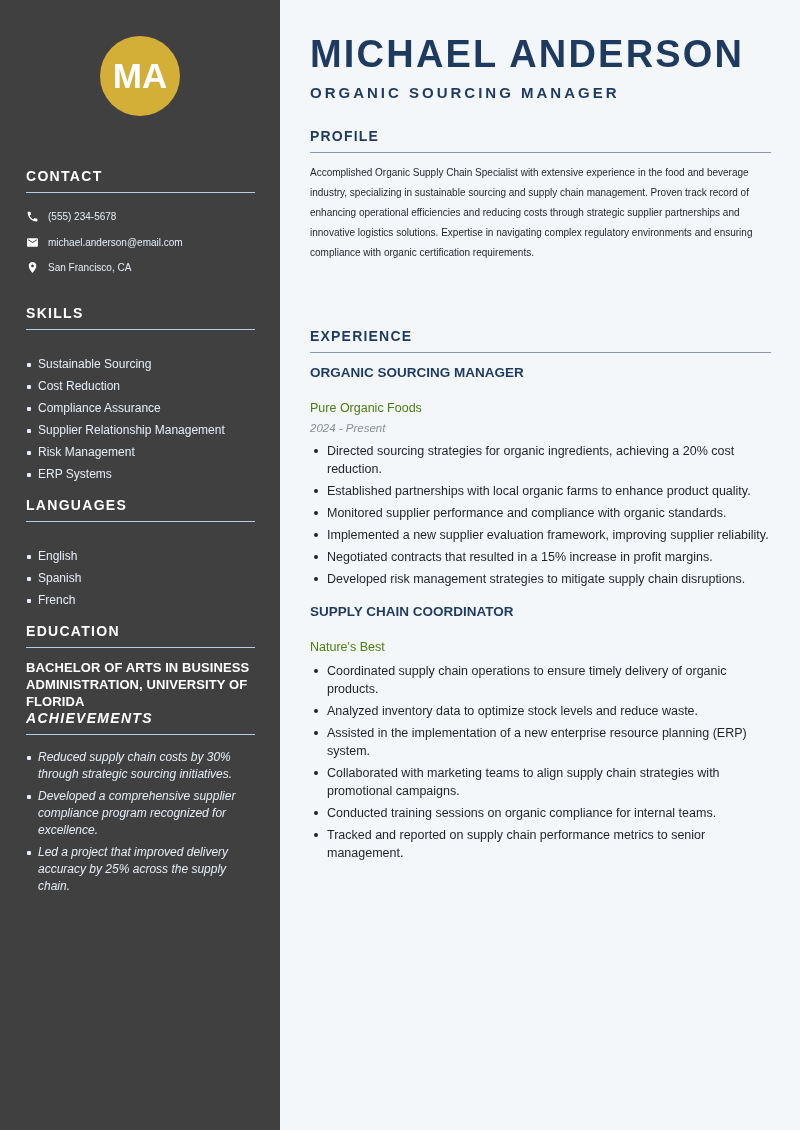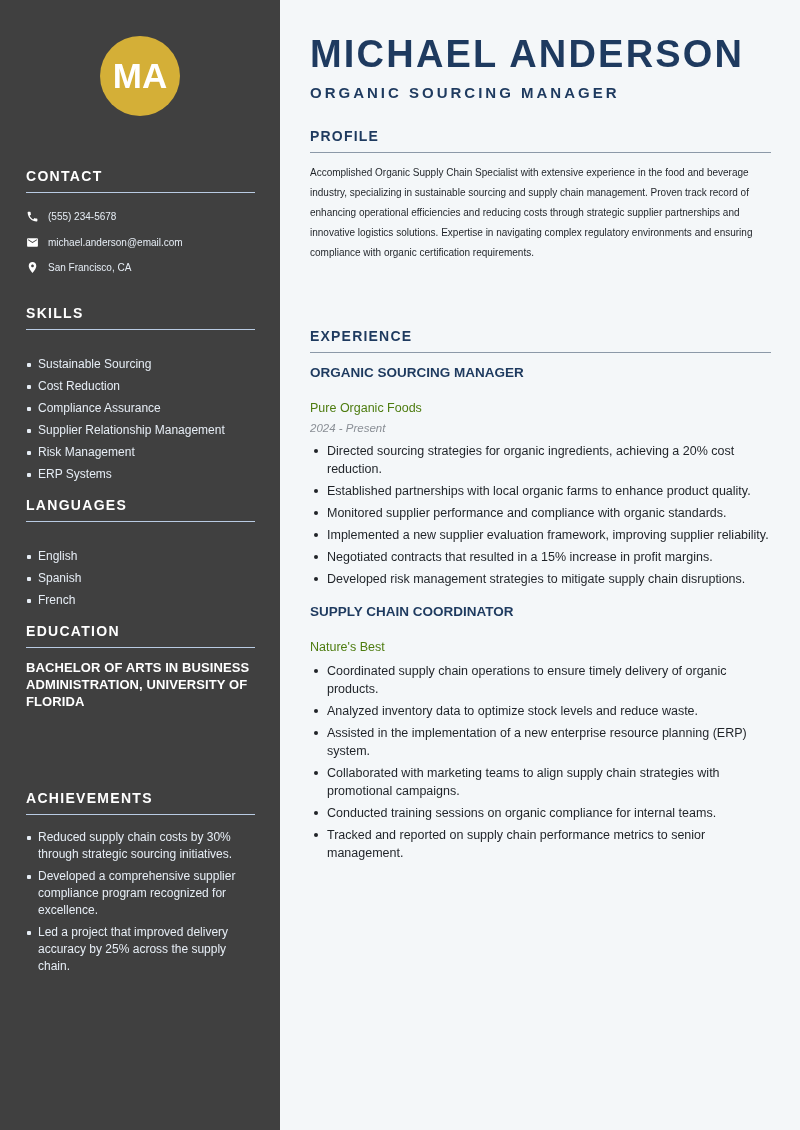--- a/index.html
+++ b/index.html
@@ -134,21 +134,21 @@
       <li>Spanish</li>
       <li>French</li>
     </ul>
   </section>
 
   <section class="side-section" style="top:623px;">
     <h3 class="side-heading">EDUCATION</h3>
     <p class="edu-text">BACHELOR OF ARTS IN BUSINESS ADMINISTRATION, UNIVERSITY OF FLORIDA</p>
   </section>
 
-  <section class="side-section" style="top:790px;">
+  <section class="side-section" style="top:710px;font-style:italic;">
     <h3 class="side-heading">ACHIEVEMENTS</h3>
     <ul class="bullet-list" style="margin-top:14px;">
       <li>Reduced supply chain costs by 30% through strategic sourcing initiatives.</li>
       <li>Developed a comprehensive supplier compliance program recognized for excellence.</li>
       <li>Led a project that improved delivery accuracy by 25% across the supply chain.</li>
     </ul>
   </section>
 </aside>
 
 <main class="main">

